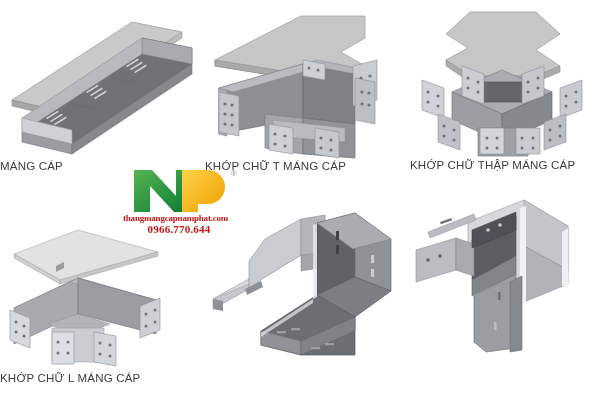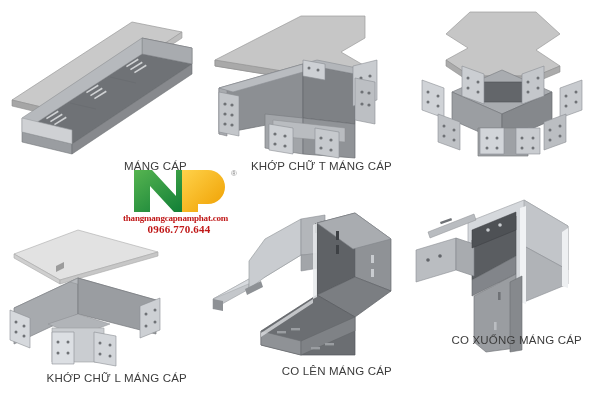--- a/index.html
+++ b/index.html
@@ -7,21 +7,21 @@
     width:600px;height:400px;overflow:hidden;background:#ffffff;
     font-family:"Liberation Sans","DejaVu Sans",sans-serif;
     position:relative;
   }
   .sheet{position:absolute;inset:0;}
 
   
   .cell{position:absolute;}
   .art{position:absolute;inset:0;}
   .caption{
-    position:absolute;left:0;right:18px;text-align:right;
+    position:absolute;left:0;right:12px;text-align:left;
     font-size:11.5px;letter-spacing:.2px;color:#3c3c3c;white-space:nowrap;
   }
 
   
   .logo{position:absolute;left:123px;top:168px;width:112px;height:72px;}
   .logo .mark{position:absolute;left:9px;top:0;width:94px;height:46px;}
   .logo .reg{
     position:absolute;right:-2px;top:1px;font-size:8px;color:#8a8a8a;
   }
   .logo .site{
@@ -220,20 +220,21 @@
 
             <polygon points="106,124 130,124 130,150 106,150" fill="#c9ccd0" stroke="#8c8f93" stroke-width="0.6"></polygon>
             <circle cx="112" cy="134" r="1.5" fill="#6f7276"></circle>
               <circle cx="123" cy="134" r="1.5" fill="#6f7276"></circle>
             <circle cx="112" cy="144" r="1.5" fill="#6f7276"></circle>
               <circle cx="123" cy="144" r="1.5" fill="#6f7276"></circle>
           </g>
         </g>
       </svg>
     </div>
+    <div class="caption" style="top:155px;">KHỚP CHỮ THẬP MÁNG CÁP</div>
   </div>
 
   <div class="cell" style="left:0px;top:222px;width:205px;height:175px;">
     <div class="art">
       <svg width="205" height="145" viewBox="0 0 205 145">
 
         <g>
           <polygon points="14,32 78,8 158,30 60,58" fill="#e2e2e2" stroke="#b4b4b4" stroke-width="0.7"></polygon>
           <polygon points="14,32 60,58 60,62 14,36" fill="#cfcfcf" stroke="#a8a8a8" stroke-width="0.6"></polygon>
           <polygon points="60,58 158,30 158,34 60,62" fill="#c7c7c7" stroke="#a8a8a8" stroke-width="0.6"></polygon>
@@ -325,21 +326,20 @@
             <rect x="86" y="123" width="9" height="2.4"></rect>
             <rect x="106" y="142" width="9" height="2.4"></rect>
             <rect x="120" y="138" width="9" height="2.4"></rect>
           </g>
 
           <polygon points="108,20 112,18 112,92 108,94" fill="#e8eaec" opacity="0.85"></polygon>
           <polygon points="108,94 56,128 56,132 108,98" fill="#e8eaec" opacity="0.7"></polygon>
         </g>
       </svg>
     </div>
-    <div class="caption" style="top:160px;">CO LÊN MÁNG CÁP</div>
   </div>
 
   <div class="cell" style="left:410px;top:192px;width:190px;height:200px;">
     <div class="art">
       <svg width="190" height="160" viewBox="0 0 190 160">
         <g>
 
           <polygon points="58,30 114,8 158,34 158,78 114,104 58,74" fill="#d5d8dc" stroke="#a5a8ac" stroke-width="0.7"></polygon>
           <polygon points="114,8 158,34 158,78 114,54" fill="#c2c5c9" stroke="#9a9da1" stroke-width="0.6"></polygon>
           <polygon points="114,54 158,78 158,92 114,110" fill="#b0b3b7" stroke="#8c8f93" stroke-width="0.6"></polygon>
@@ -363,21 +363,20 @@
 
           <polygon points="62,38 106,20 106,38 62,56" fill="#4e5155" stroke="#3c3f43" stroke-width="0.5"></polygon>
           <circle cx="78" cy="38" r="1.8" fill="#c9ccd0"></circle>
             <circle cx="90" cy="33" r="1.8" fill="#c9ccd0"></circle>
 
           <rect x="88" y="100" width="2.6" height="8" fill="#6f7276"></rect>
           <rect x="84" y="130" width="2.6" height="8" fill="#babdc1"></rect>
         </g>
       </svg>
     </div>
-    <div class="caption" style="top:142px;">CO XUỐNG MÁNG CÁP</div>
   </div>
 
   <div class="logo">
     <div class="mark">
       <svg width="94" height="46" viewBox="0 0 94 46">
         <defs>
           <linearGradient id="gN" x1="0" y1="0" x2="1" y2="1">
             <stop offset="0%" stop-color="#56b450"></stop>
             <stop offset="100%" stop-color="#0a7a34"></stop>
           </linearGradient>

